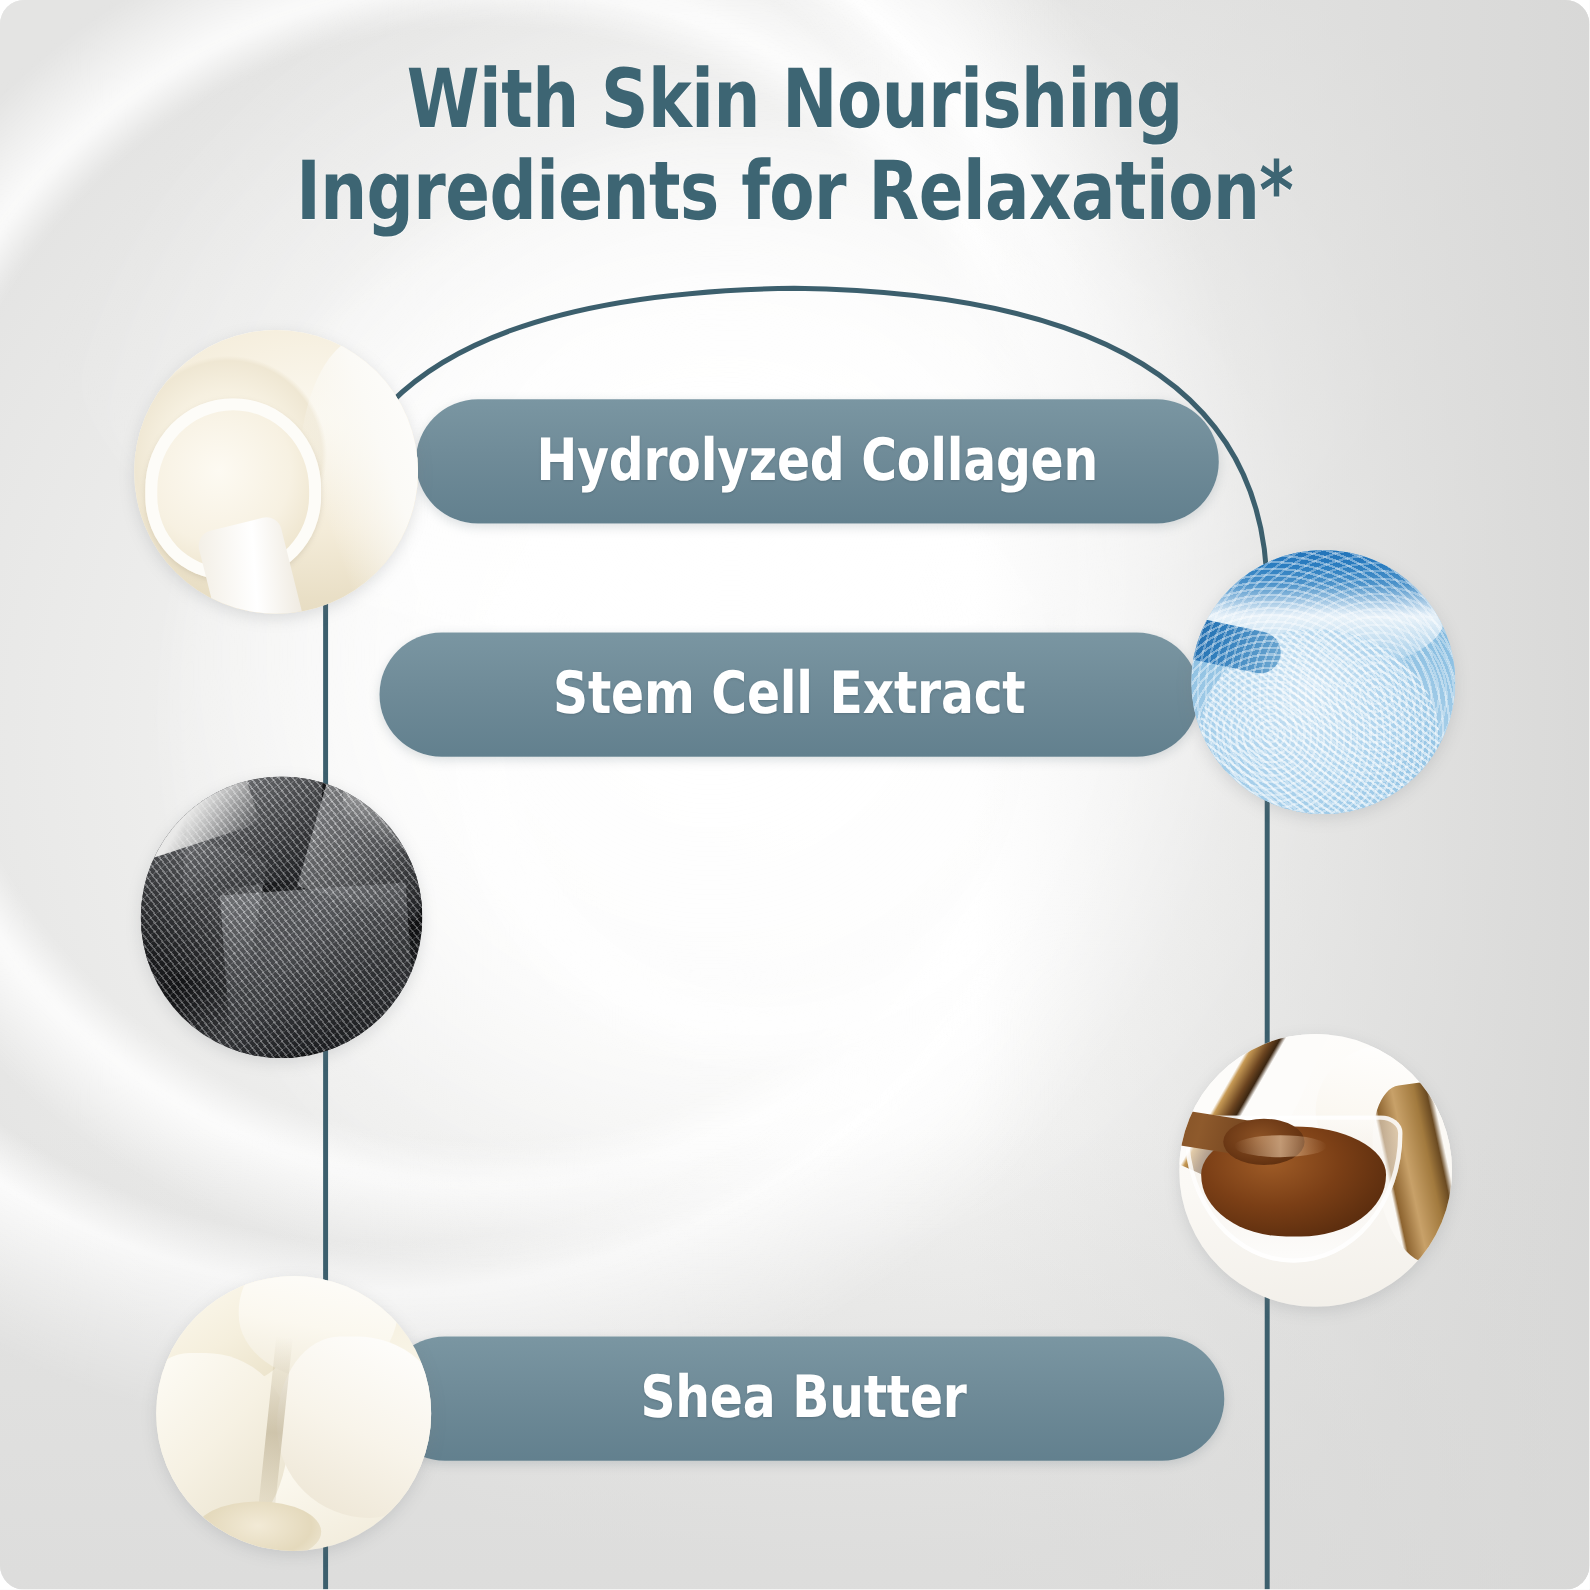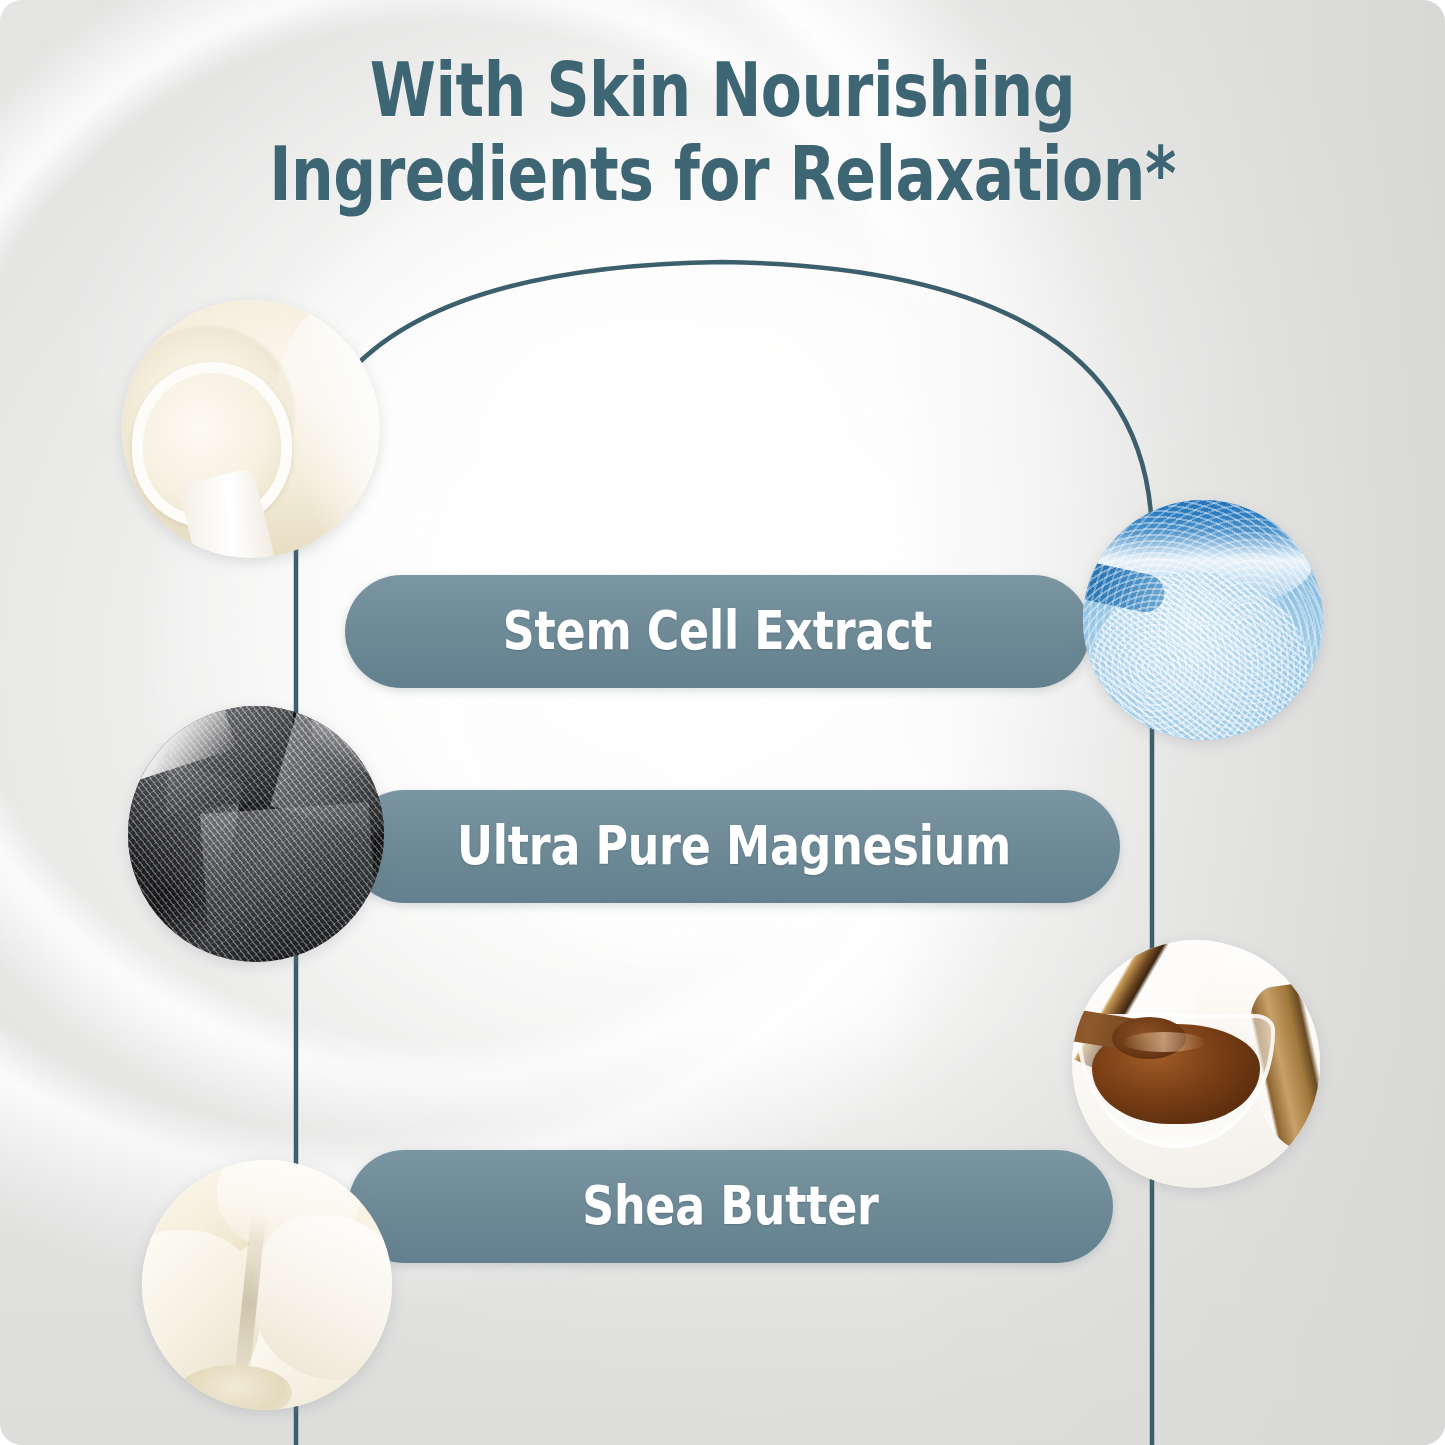--- a/index.html
+++ b/index.html
@@ -347,44 +347,44 @@
   <div class="bg-shade-right"></div>
   <div class="bg-shade-bottom"></div>
 
   <svg class="connectors" width="1445" height="1445" viewBox="0 0 1445 1445">
     <path d="M296 1445 L296 520 Q296 268 722 262 Q1152 268 1152 540 L1152 1445" fill="none" stroke="#3c5f6d" stroke-width="4.5" stroke-linecap="round"></path>
   </svg>
 
   <div class="title">With Skin Nourishing
 Ingredients for Relaxation*</div>
 
+  <div class="pill" style="left:378px; top:363px; width:730px; height:113px;
+       background:linear-gradient(180deg,#7a96a2 0%,#6f8b98 46%,#62808e 100%);">
+    <span class="pill-label">Hydrolyzed Collagen</span>
+  </div>
   <div class="photo ph-collagen" style="left:122px; top:300px; width:258px; height:258px;">
     <div class="inner"></div>
     <div class="rim"></div>
     <div class="scoop"></div>
     <div class="handle"></div>
   </div>
 
   <div class="pill" style="left:345px; top:575px; width:745px; height:113px;
        background:linear-gradient(180deg,#7a96a2 0%,#6f8b98 46%,#62808e 100%);align-items:center;">
     <span class="pill-label">Stem Cell Extract</span>
   </div>
   <div class="photo ph-stemcell" style="left:1083px; top:500px; width:240px; height:240px;">
     <div class="inner"></div>
     <div class="bowl-white"></div>
     <div class="bowl-rim"></div>
     <div class="mound"></div>
     <div class="scoop2"></div>
     <div class="grain"></div>
   </div>
 
-  <div class="pill" style="left:348px; top:790px; width:772px; height:113px;
-       background:linear-gradient(180deg,#7a96a2 0%,#6f8b98 46%,#62808e 100%);">
-    <span class="pill-label">Ultra Pure Magnesium</span>
-  </div>
   <div class="photo ph-magnesium" style="left:128px; top:706px; width:256px; height:256px;">
     <div class="inner"></div>
     <div class="facet f2"></div>
     <div class="facet f1"></div>
     <div class="facet f4"></div>
     <div class="facet f3"></div>
     <div class="sparkle"></div>
     <div class="topwhite"></div>
     <div class="rightwhite"></div>
   </div>
@@ -394,21 +394,21 @@
     <div class="flesh"></div>
     <div class="husk"></div>
     <div class="husk2"></div>
     <div class="bowl"></div>
     <div class="oil"></div>
     <div class="spoon"></div>
     <div class="spoonbowl"></div>
     <div class="oil-gloss"></div>
   </div>
 
-  <div class="pill" style="left:348px; top:1150px; width:765px; height:113px;
+  <div class="pill" style="left:348px; top:1215px; width:765px; height:113px;
        background:linear-gradient(180deg,#7a96a2 0%,#6f8b98 46%,#62808e 100%);">
     <span class="pill-label">Shea Butter</span>
   </div>
   <div class="photo ph-shea" style="left:142px; top:1160px; width:250px; height:250px;">
     <div class="inner"></div>
     <div class="c1"></div>
     <div class="c2"></div>
     <div class="c3"></div>
     <div class="c4"></div>
     <div class="crack"></div>

